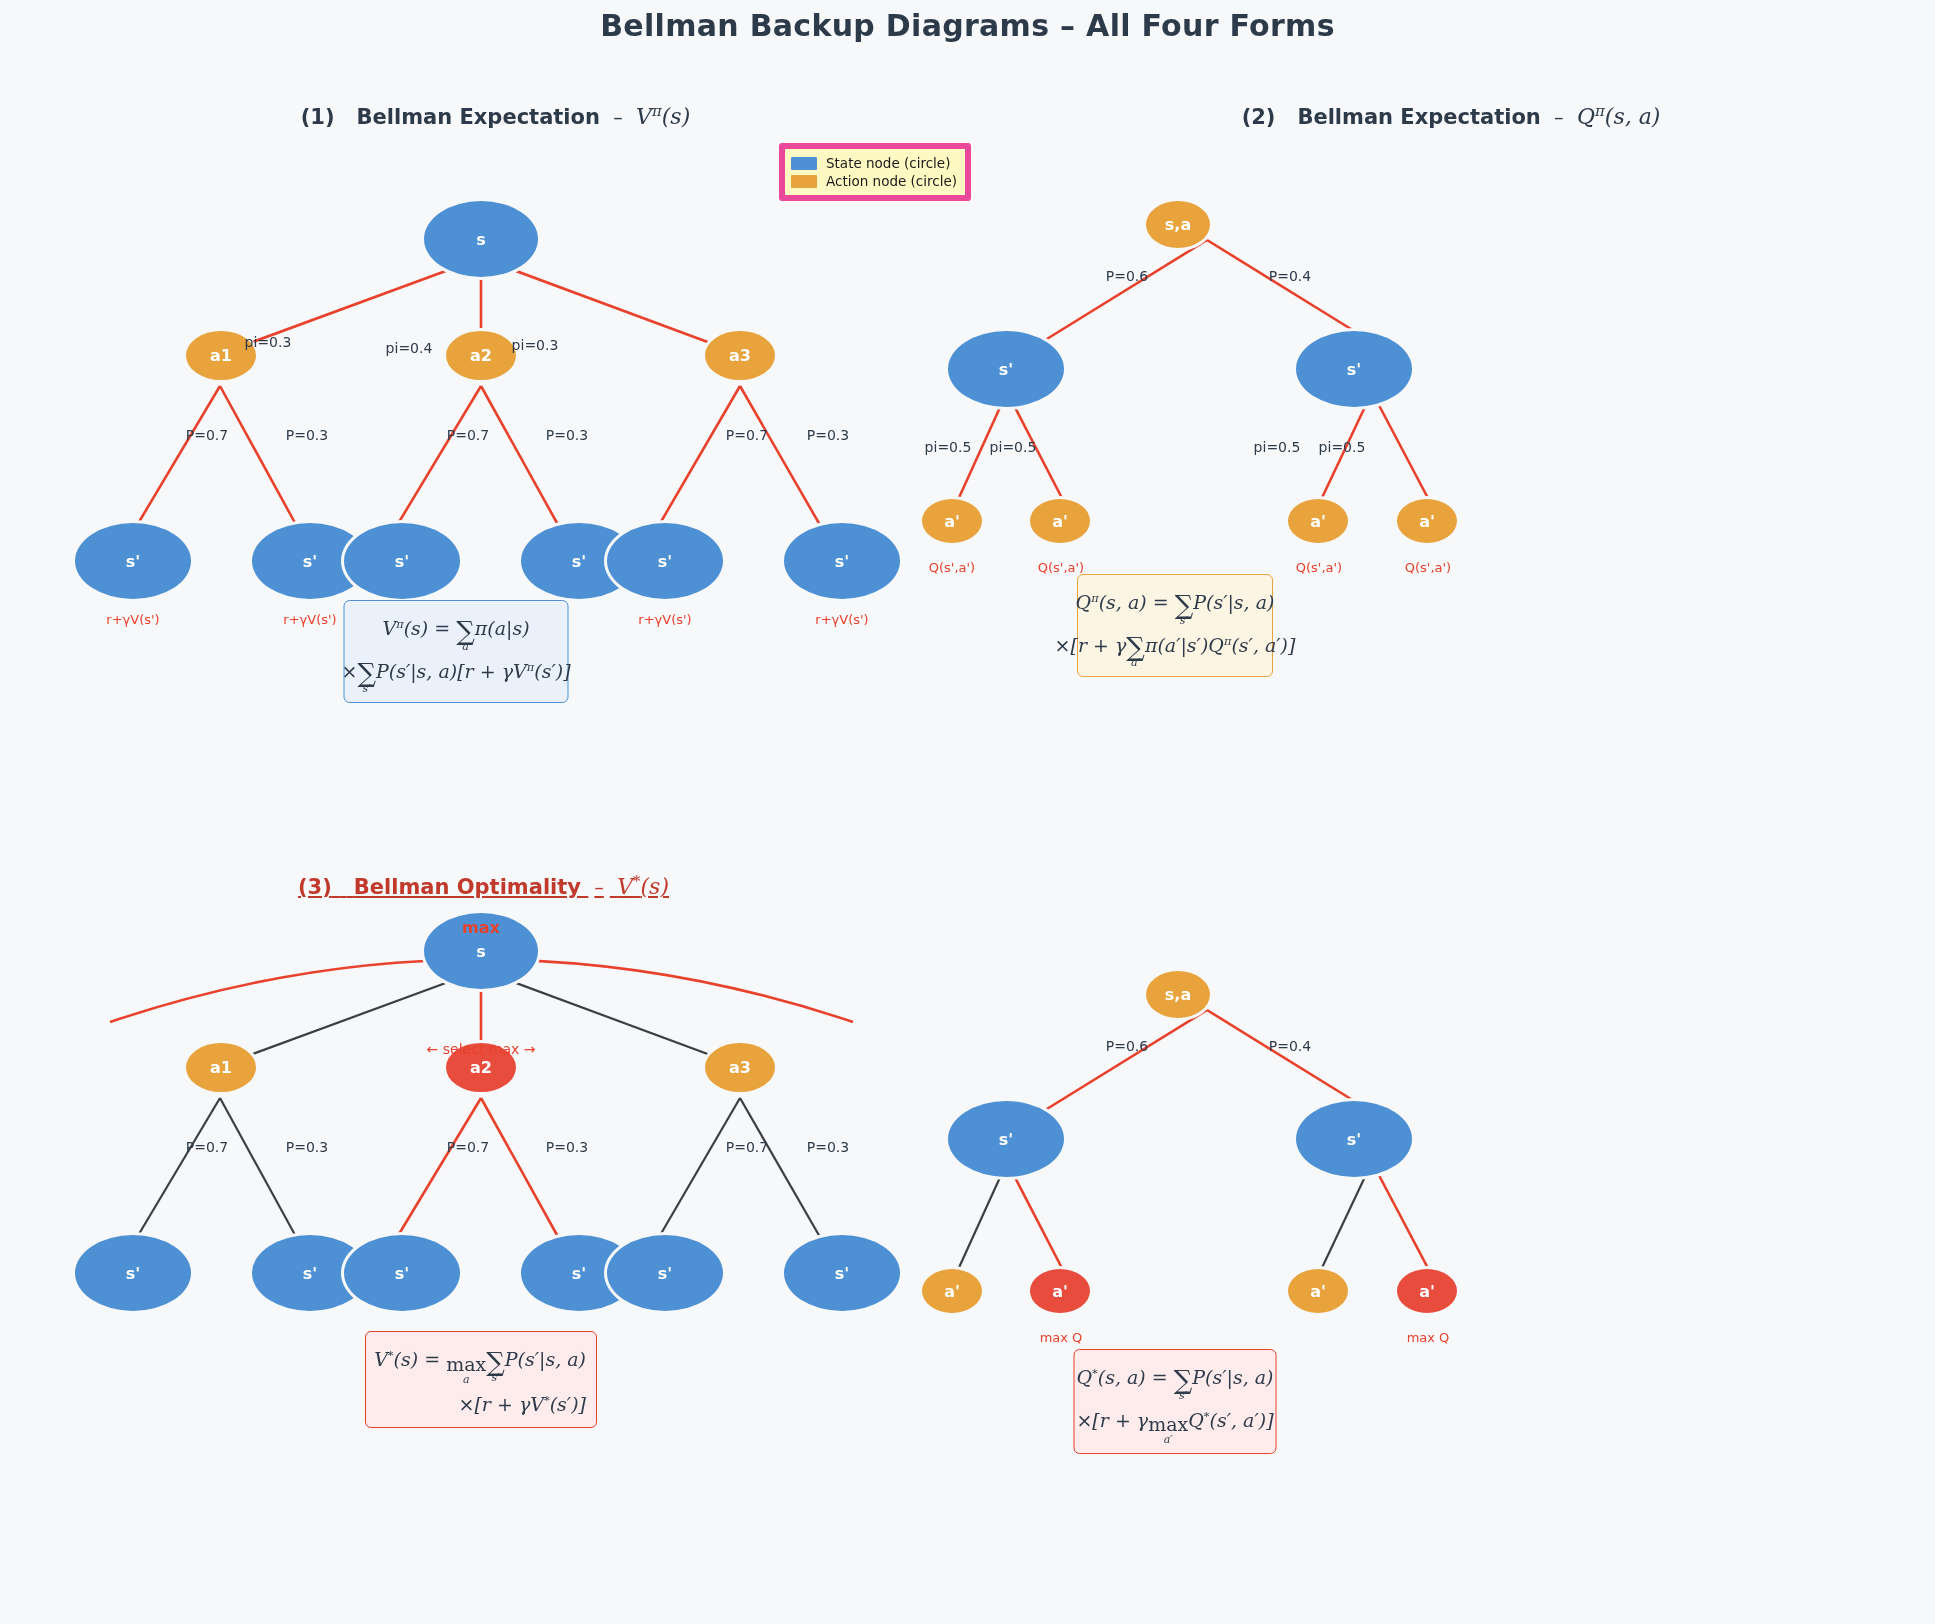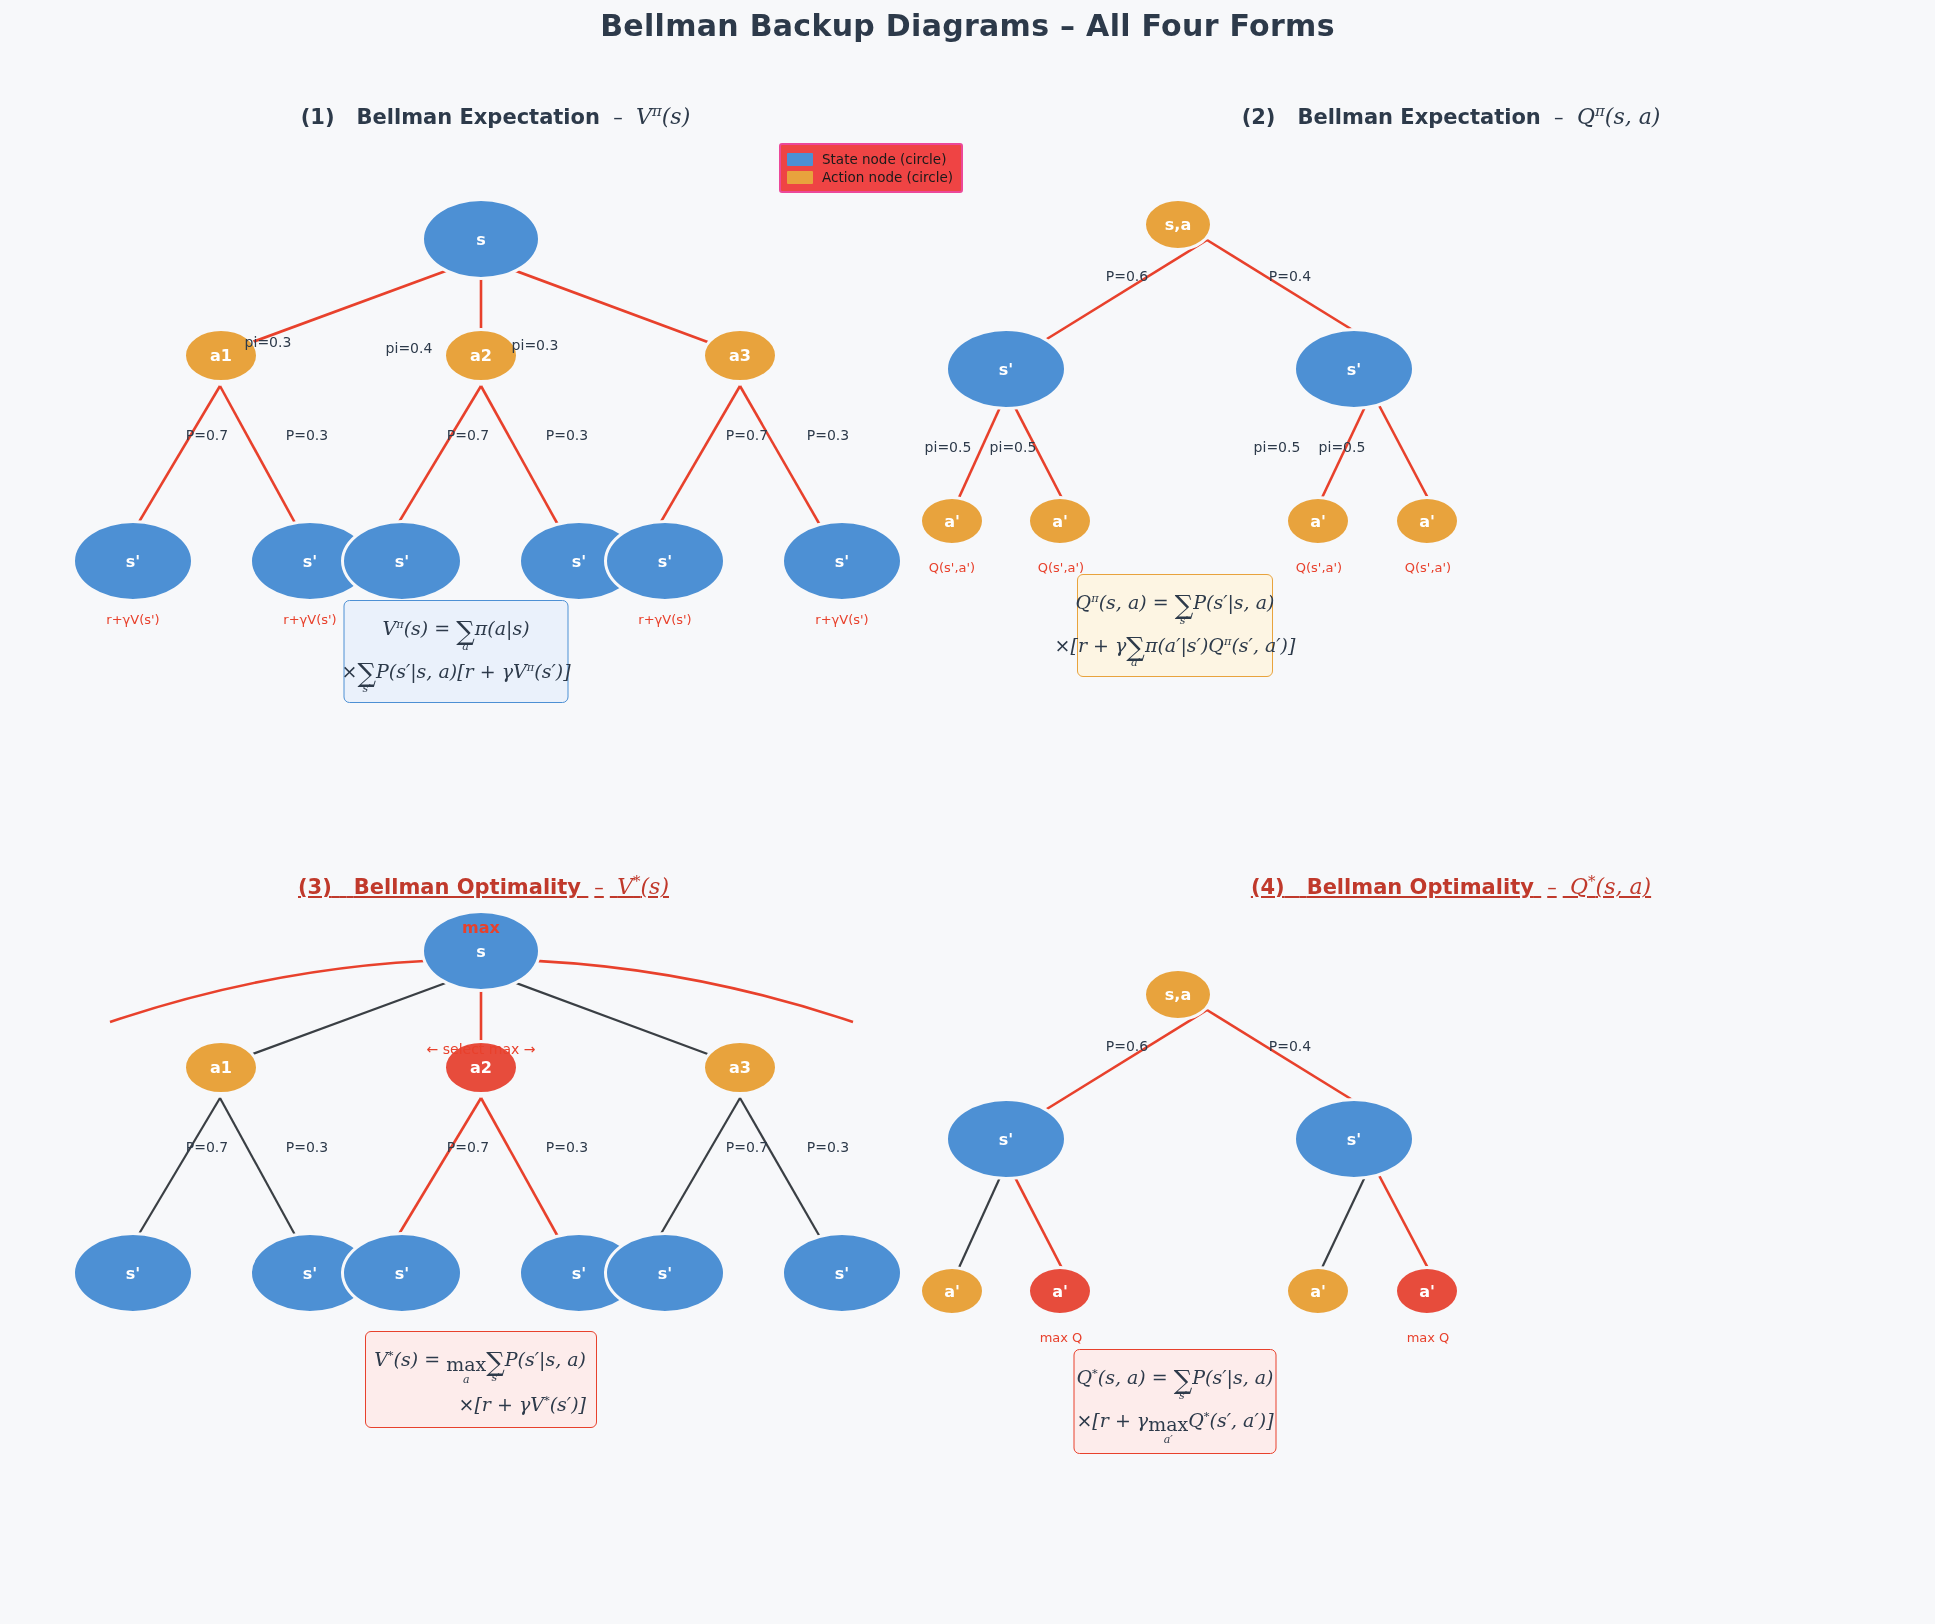--- a/index.html
+++ b/index.html
@@ -53,21 +53,21 @@
     position:absolute;font-size:16px;font-weight:bold;color:#e8412c;white-space:nowrap;
     transform:translate(-50%,-50%);
   }
   .selmax{
     position:absolute;font-size:14px;color:#e8412c;white-space:nowrap;
     transform:translate(-50%,-50%);
   }
 
   .legend{
     position:absolute;
-    background:#ef4444;border:2px solid #ec4899;border-radius:3px;
+    background:#fef9c3;border:6px solid #ec4899;border-radius:3px;
     padding:5px 8px 5px 6px;
     font-size:13.5px;color:#1a1a1a;
     line-height:18px;
   }
   .legend .row{display:flex;align-items:center;gap:9px;white-space:nowrap;}
   .legend .sw{width:26px;height:13px;border-radius:1px;display:inline-block;}
   .legend .sw.state{background:#4d90d4;}
   .legend .sw.action{background:#e8a33d;}
 
   .fbox{
@@ -349,27 +349,20 @@
           <span class="sub">s′</span>
         </span><span>P(s′|s, a)</span>
     </div>
     <div class="fline">
       <span>×[r + γV</span><sup style="font-size:.6em">*</sup><span>(s′)]</span>
     </div>
   </div>
 </div>
 
 <div class="panel" id="p4" style="left:967px;top:872px;width:968px;height:750px;">
-  <div class="panel-title optimal">
-    <span class="idx">(4)</span>
-    <span>&nbsp;</span>
-    <span>Bellman Optimality</span>
-    <span class="dash">–</span>
-    <span class="mathit"><span>Q</span><sup>*</sup><span>(s, a)</span></span>
-  </div>
 
   <svg class="wire" width="968" height="750">
     <g stroke="#e8412c" stroke-width="2.6" fill="none">
       <line x1="240" y1="138" x2="75" y2="240"></line>
       <line x1="240" y1="138" x2="405" y2="240"></line>
     </g>
     <g stroke="#3a3f44" stroke-width="2.2" fill="none">
       <line x1="40" y1="290" x2="-10" y2="400"></line>
       <line x1="405" y1="290" x2="353" y2="400"></line>
     </g>

